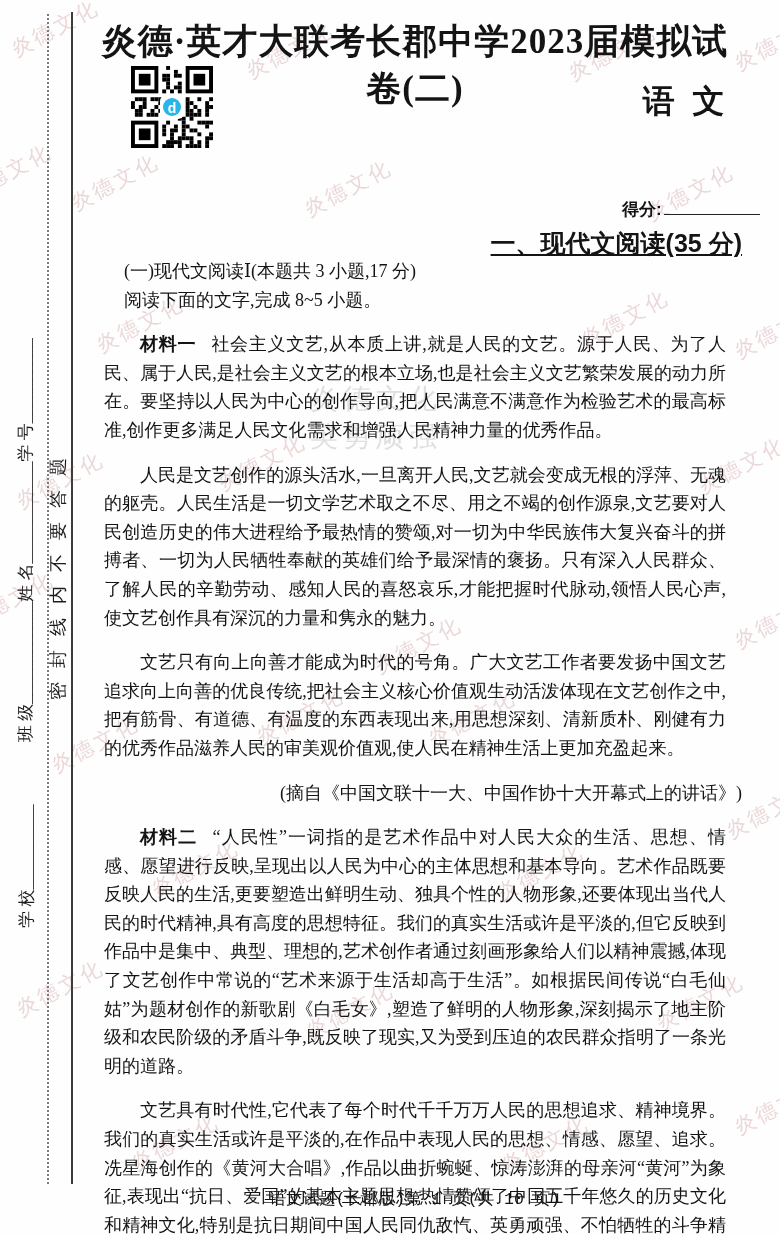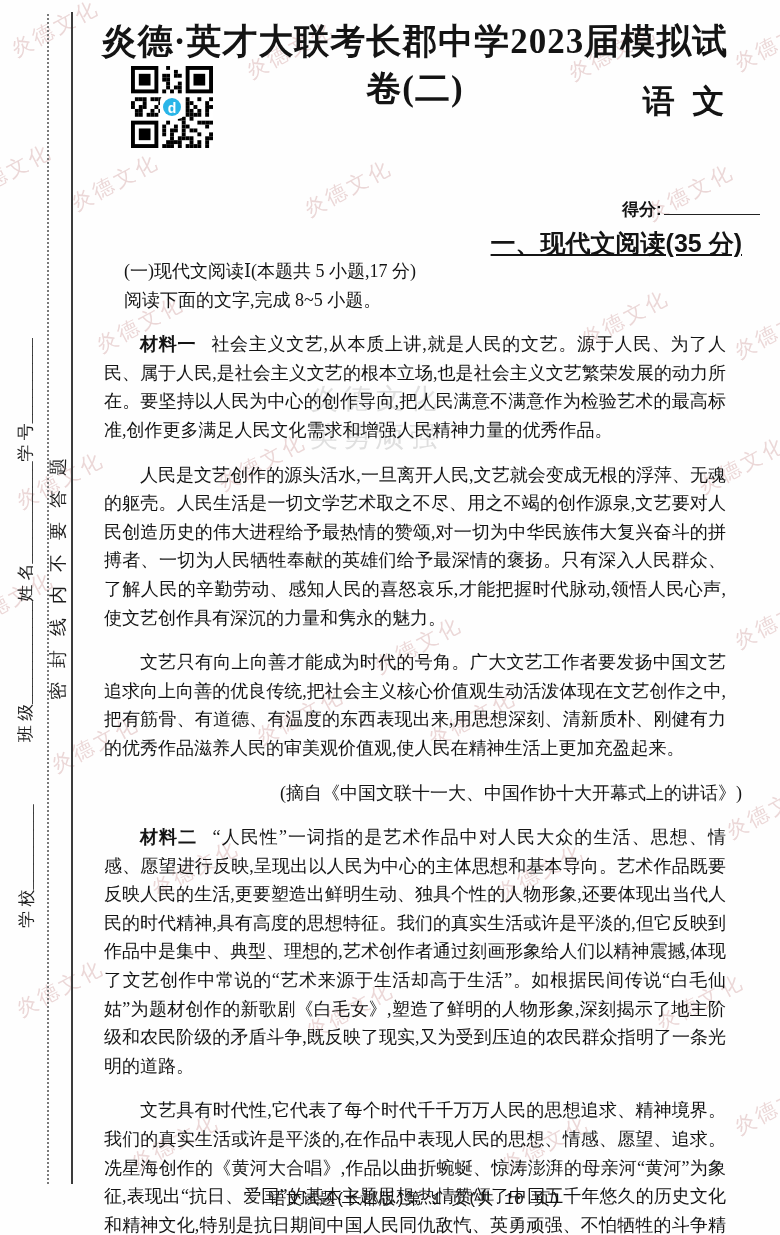--- a/index.html
+++ b/index.html
@@ -235,21 +235,21 @@
       <text x="41" y="46.5" text-anchor="middle" font-family="Liberation Sans, sans-serif" font-size="14" font-weight="bold" fill="#fff">d</text>
     </svg></div>
   <div class="exam-title">炎德·英才大联考长郡中学2023届模拟试卷(二)</div>
   <div class="subject-title">语文</div>
   <div class="score">
     <span>得分:</span><span class="score-line"></span>
   </div>
 
   <div class="content">
     <p class="sec">一、现代文阅读(35 分)</p>
-    <p class="part">(一)现代文阅读Ⅰ(本题共 5 小题,17 分)</p>
+    <p class="part">(一)现代文阅读Ⅰ(本题共 3 小题,17 分)</p>
     <p class="instr">阅读下面的文字,完成 8~5 小题。</p>
 
     <p class="para"><b class="plabel">材料一</b><span>社会主义文艺,从本质上讲,就是人民的文艺。源于人民、为了人民、属于人民,是社会主义文艺的根本立场,也是社会主义文艺繁荣发展的动力所在。要坚持以人民为中心的创作导向,把人民满意不满意作为检验艺术的最高标准,创作更多满足人民文化需求和增强人民精神力量的优秀作品。</span></p>
     <p class="para"><span>人民是文艺创作的源头活水,一旦离开人民,文艺就会变成无根的浮萍、无魂的躯壳。人民生活是一切文学艺术取之不尽、用之不竭的创作源泉,文艺要对人民创造历史的伟大进程给予最热情的赞颂,对一切为中华民族伟大复兴奋斗的拼搏者、一切为人民牺牲奉献的英雄们给予最深情的褒扬。只有深入人民群众、了解人民的辛勤劳动、感知人民的喜怒哀乐,才能把握时代脉动,领悟人民心声,使文艺创作具有深沉的力量和隽永的魅力。</span></p>
     <p class="para"><span>文艺只有向上向善才能成为时代的号角。广大文艺工作者要发扬中国文艺追求向上向善的优良传统,把社会主义核心价值观生动活泼体现在文艺创作之中,把有筋骨、有道德、有温度的东西表现出来,用思想深刻、清新质朴、刚健有力的优秀作品滋养人民的审美观价值观,使人民在精神生活上更加充盈起来。</span></p>
     <p class="para para-source"><span>(摘自《中国文联十一大、中国作协十大开幕式上的讲话》)</span></p>
     <p class="para"><b class="plabel">材料二</b><span>“人民性”一词指的是艺术作品中对人民大众的生活、思想、情感、愿望进行反映,呈现出以人民为中心的主体思想和基本导向。艺术作品既要反映人民的生活,更要塑造出鲜明生动、独具个性的人物形象,还要体现出当代人民的时代精神,具有高度的思想特征。我们的真实生活或许是平淡的,但它反映到作品中是集中、典型、理想的,艺术创作者通过刻画形象给人们以精神震撼,体现了文艺创作中常说的“艺术来源于生活却高于生活”。如根据民间传说“白毛仙姑”为题材创作的新歌剧《白毛女》,塑造了鲜明的人物形象,深刻揭示了地主阶级和农民阶级的矛盾斗争,既反映了现实,又为受到压迫的农民群众指明了一条光明的道路。</span></p>
     <p class="para"><span>文艺具有时代性,它代表了每个时代千千万万人民的思想追求、精神境界。我们的真实生活或许是平淡的,在作品中表现人民的思想、情感、愿望、追求。冼星海创作的《黄河大合唱》,作品以曲折蜿蜒、惊涛澎湃的母亲河“黄河”为象征,表现出“抗日、爱国”的基本主题思想,热情赞颂了中国五千年悠久的历史文化和精神文化,特别是抗日期间中国人民同仇敌忾、英勇顽强、不怕牺牲的斗争精神,痛诉侵略者的暴行。从这部在国内传唱度较高,乃至在世界舞台上都极具影响力的艺术作品可以看出,究竟什么样的作品才可以引起人民的共鸣。</span></p>
   </div>
 

